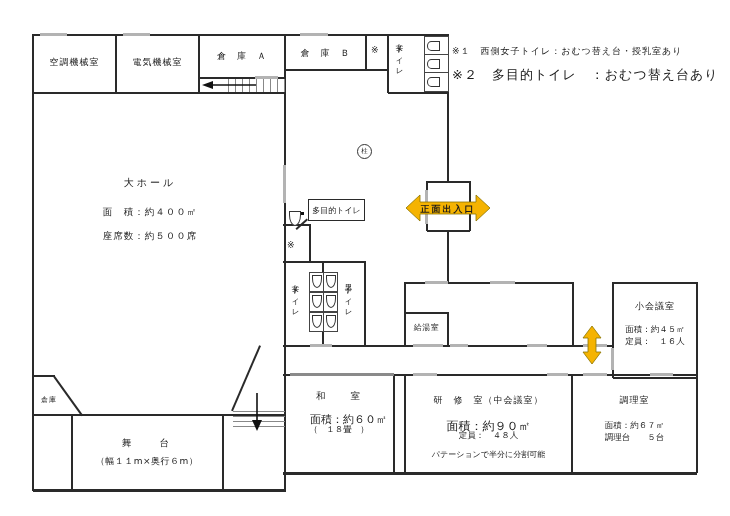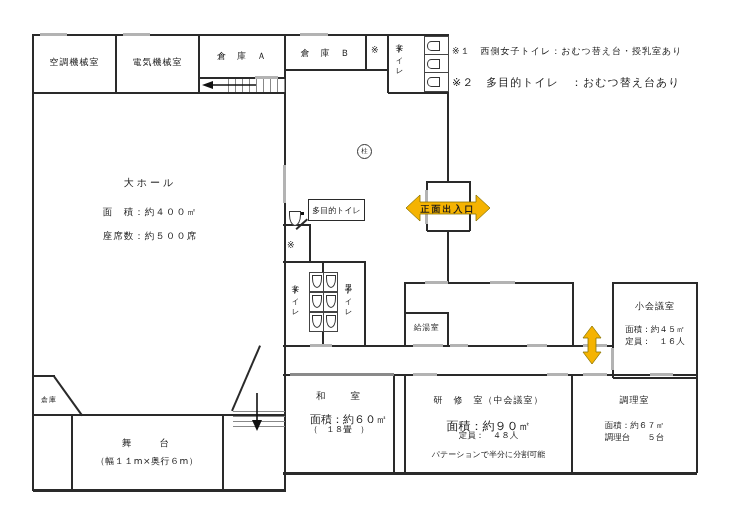--- a/index.html
+++ b/index.html
@@ -144,21 +144,21 @@
   <div style="position:absolute;left:301px;top:212px;width:3px;height:3px;background:#111;z-index:4;"></div>
 
   <div class="lbl c" style="left:33px;top:56px;width:83px;">空調機械室</div>
   <div class="lbl c" style="left:116px;top:56px;width:83px;">電気機械室</div>
   <div class="lbl c" style="left:199px;top:50px;width:86px;">倉　庫　Ａ</div>
   <div class="lbl c" style="left:285px;top:47px;width:81px;">倉　庫　Ｂ</div>
   <div class="lbl" style="left:371px;top:45px;font-size:9px;">※</div>
   <div class="lbl vt" style="left:394px;top:37px;height:56px;">女子トイレ</div>
 
   <div class="lbl" style="left:452px;top:45px;font-size:9px;">※１　西側女子トイレ：おむつ替え台・授乳室あり</div>
-  <div class="lbl" style="left:452px;top:66px;font-size:11px;margin-top:9px;">※２　多目的トイレ　：おむつ替え台あり</div>
+  <div class="lbl" style="left:452px;top:66px;font-size:13px;">※２　多目的トイレ　：おむつ替え台あり</div>
 
   <div class="lbl c" style="left:60px;top:176px;width:180px;font-size:10px;letter-spacing:3px;">大ホール</div>
   <div class="lbl c" style="left:60px;top:206px;width:180px;font-size:9.5px;">面　積：約４００㎡</div>
   <div class="lbl c" style="left:60px;top:230px;width:180px;font-size:9.5px;">座席数：約５００席</div>
 
   <div class="circle" style="left:357px;top:144px;">柱</div>
 
   <div class="box" style="left:308px;top:199px;width:55px;height:20px;display:flex;align-items:center;justify-content:center;">
     <span style="font-size:8px;">多目的トイレ</span>
   </div>

